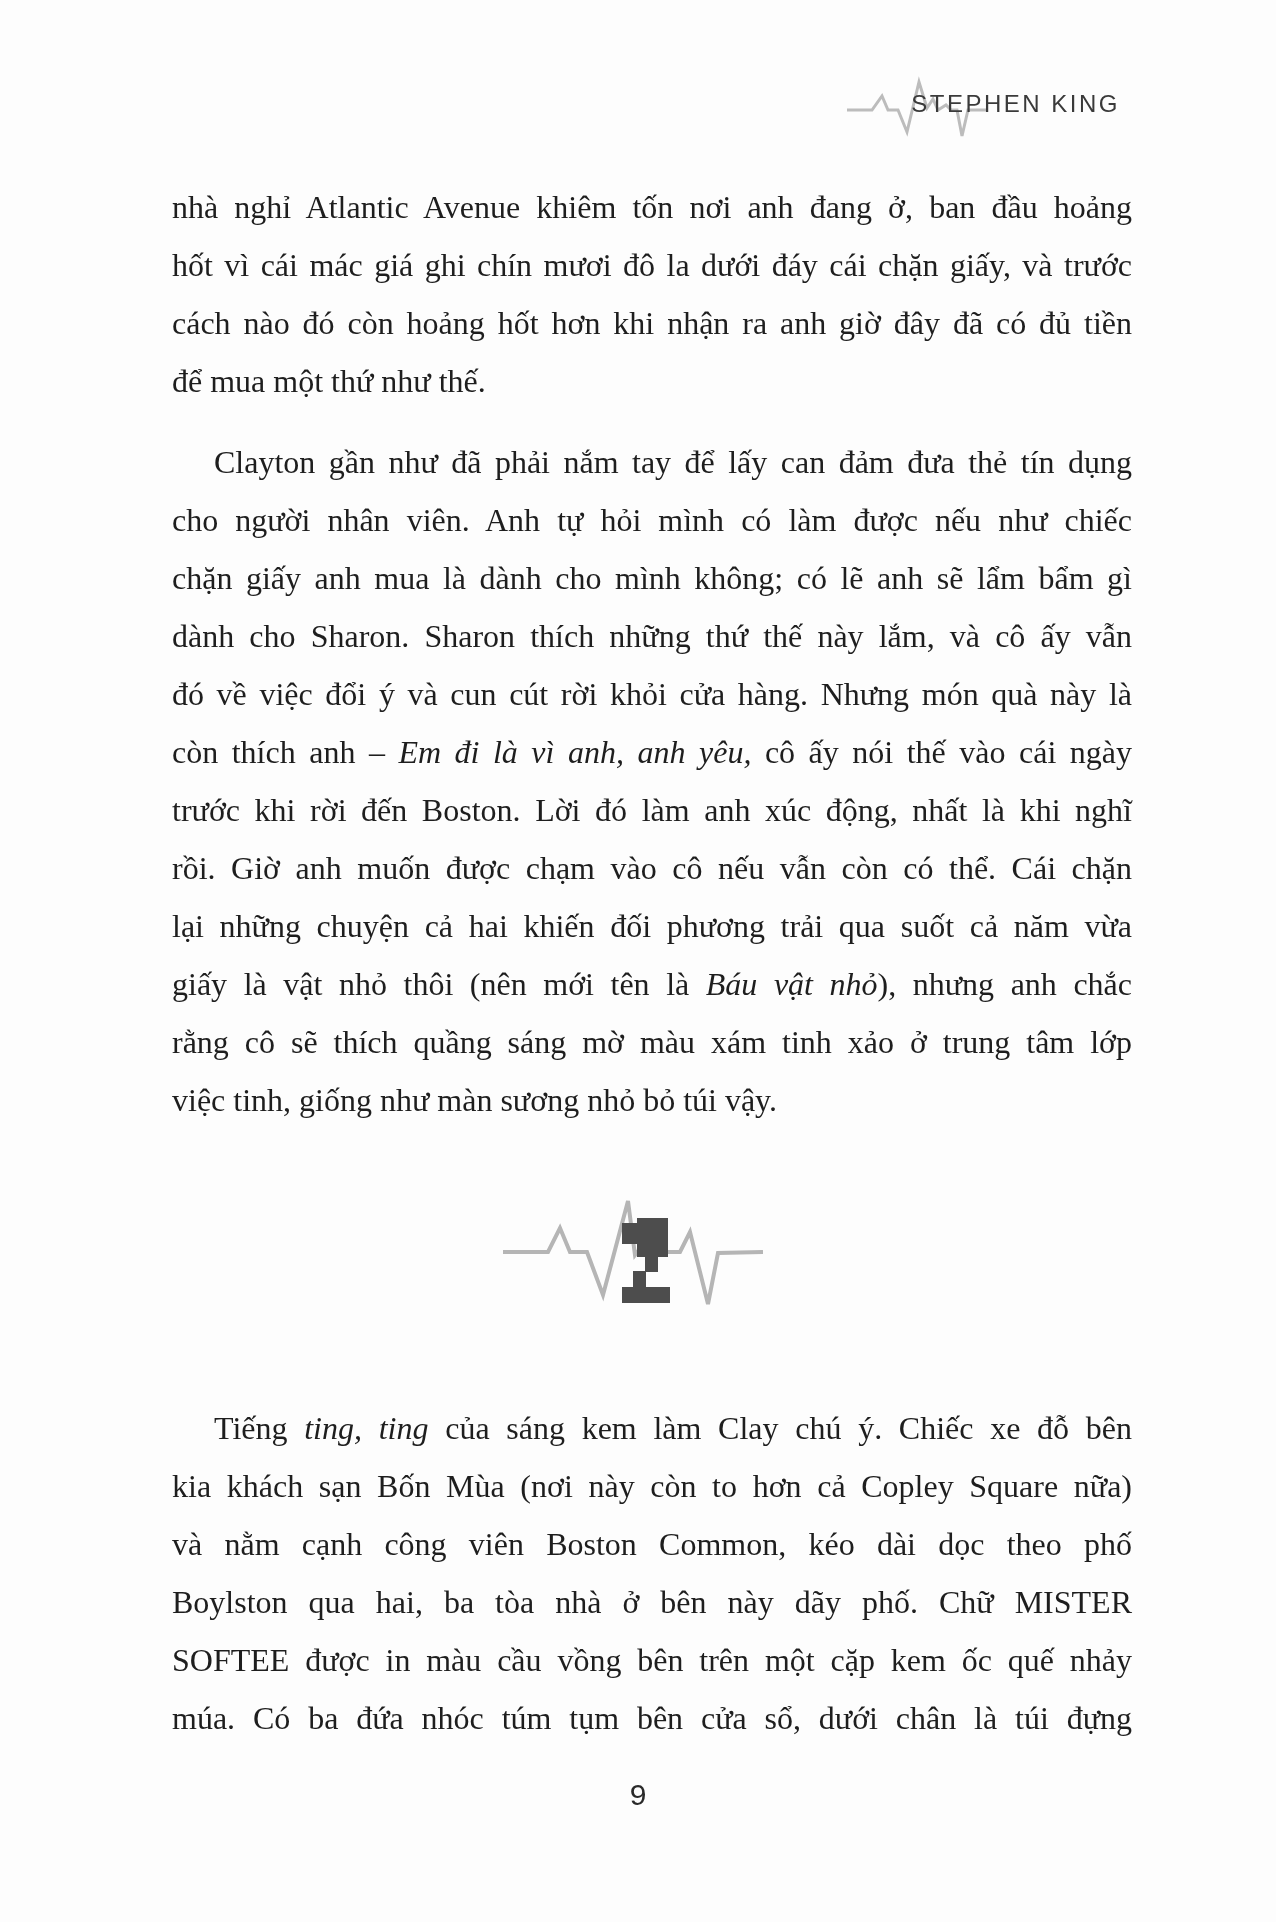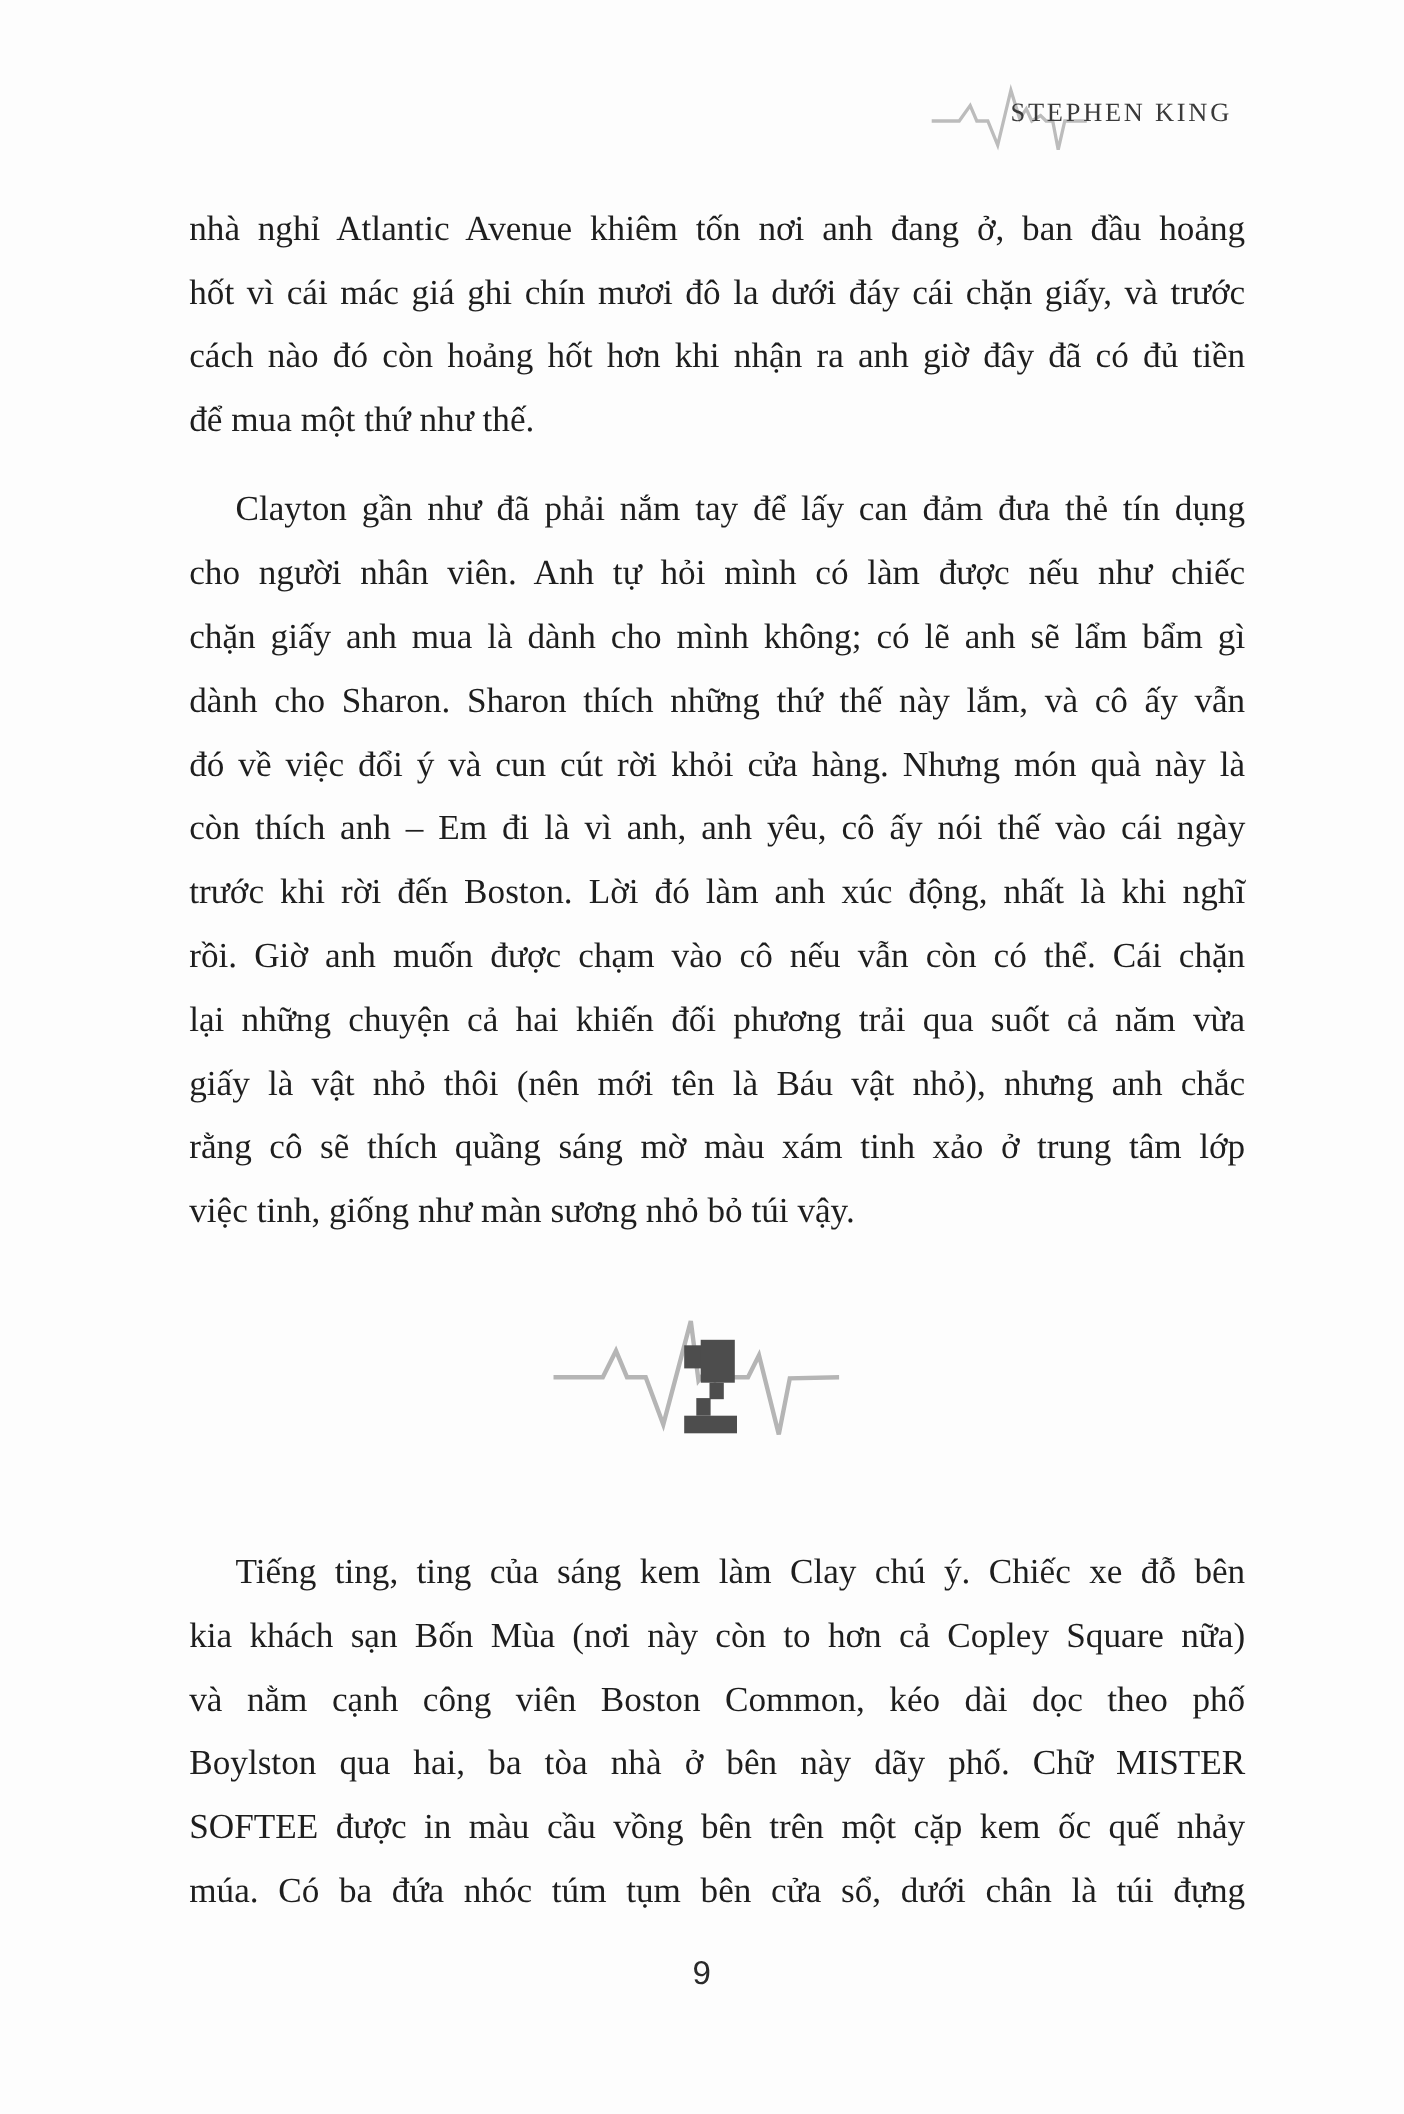--- a/index.html
+++ b/index.html
@@ -10,38 +10,38 @@
     margin:0 auto;
     background:#fdfdfd;
     overflow:hidden;
     font-family:"Liberation Serif","DejaVu Serif",serif;
     color:#1e1e1e;
   }
   
   .header-ekg{position:absolute;left:845px;top:62px;width:145px;height:84px;}
   .header-title{
     position:absolute;top:90px;right:156px;
-    font-family:Liberation Serif, serif;
+    font-family:Liberation Sans, sans-serif;
     font-size:24px;letter-spacing:2.5px;color:#3a3a3a;
     white-space:nowrap;
     text-align:right;
   }
   
   .textblock{position:absolute;left:172px;width:960px;}
   .p1{top:178px;}
   .p2{top:433px;}
   .p3{top:1399px;}
   .line{
     font-size:32px;line-height:58px;
     text-align:justify;text-align-last:justify;
     white-space:normal;
   }
   .line.end{text-align-last:left;}
   .line.indent{text-indent:42px;}
-  .it{}
+  .it{font-style:italic;}
   
   .divider{position:absolute;left:503px;top:1195px;width:260px;height:112px;}
   .sr-only{position:absolute;width:1px;height:1px;overflow:hidden;clip:rect(0 0 0 0);white-space:nowrap;}
   
   .footer{
     position:absolute;top:1778px;left:0;width:100%;
     text-align:center;
     font-family:"Liberation Sans","DejaVu Sans",sans-serif;
     font-size:30px;color:#2a2a2a;
   }

